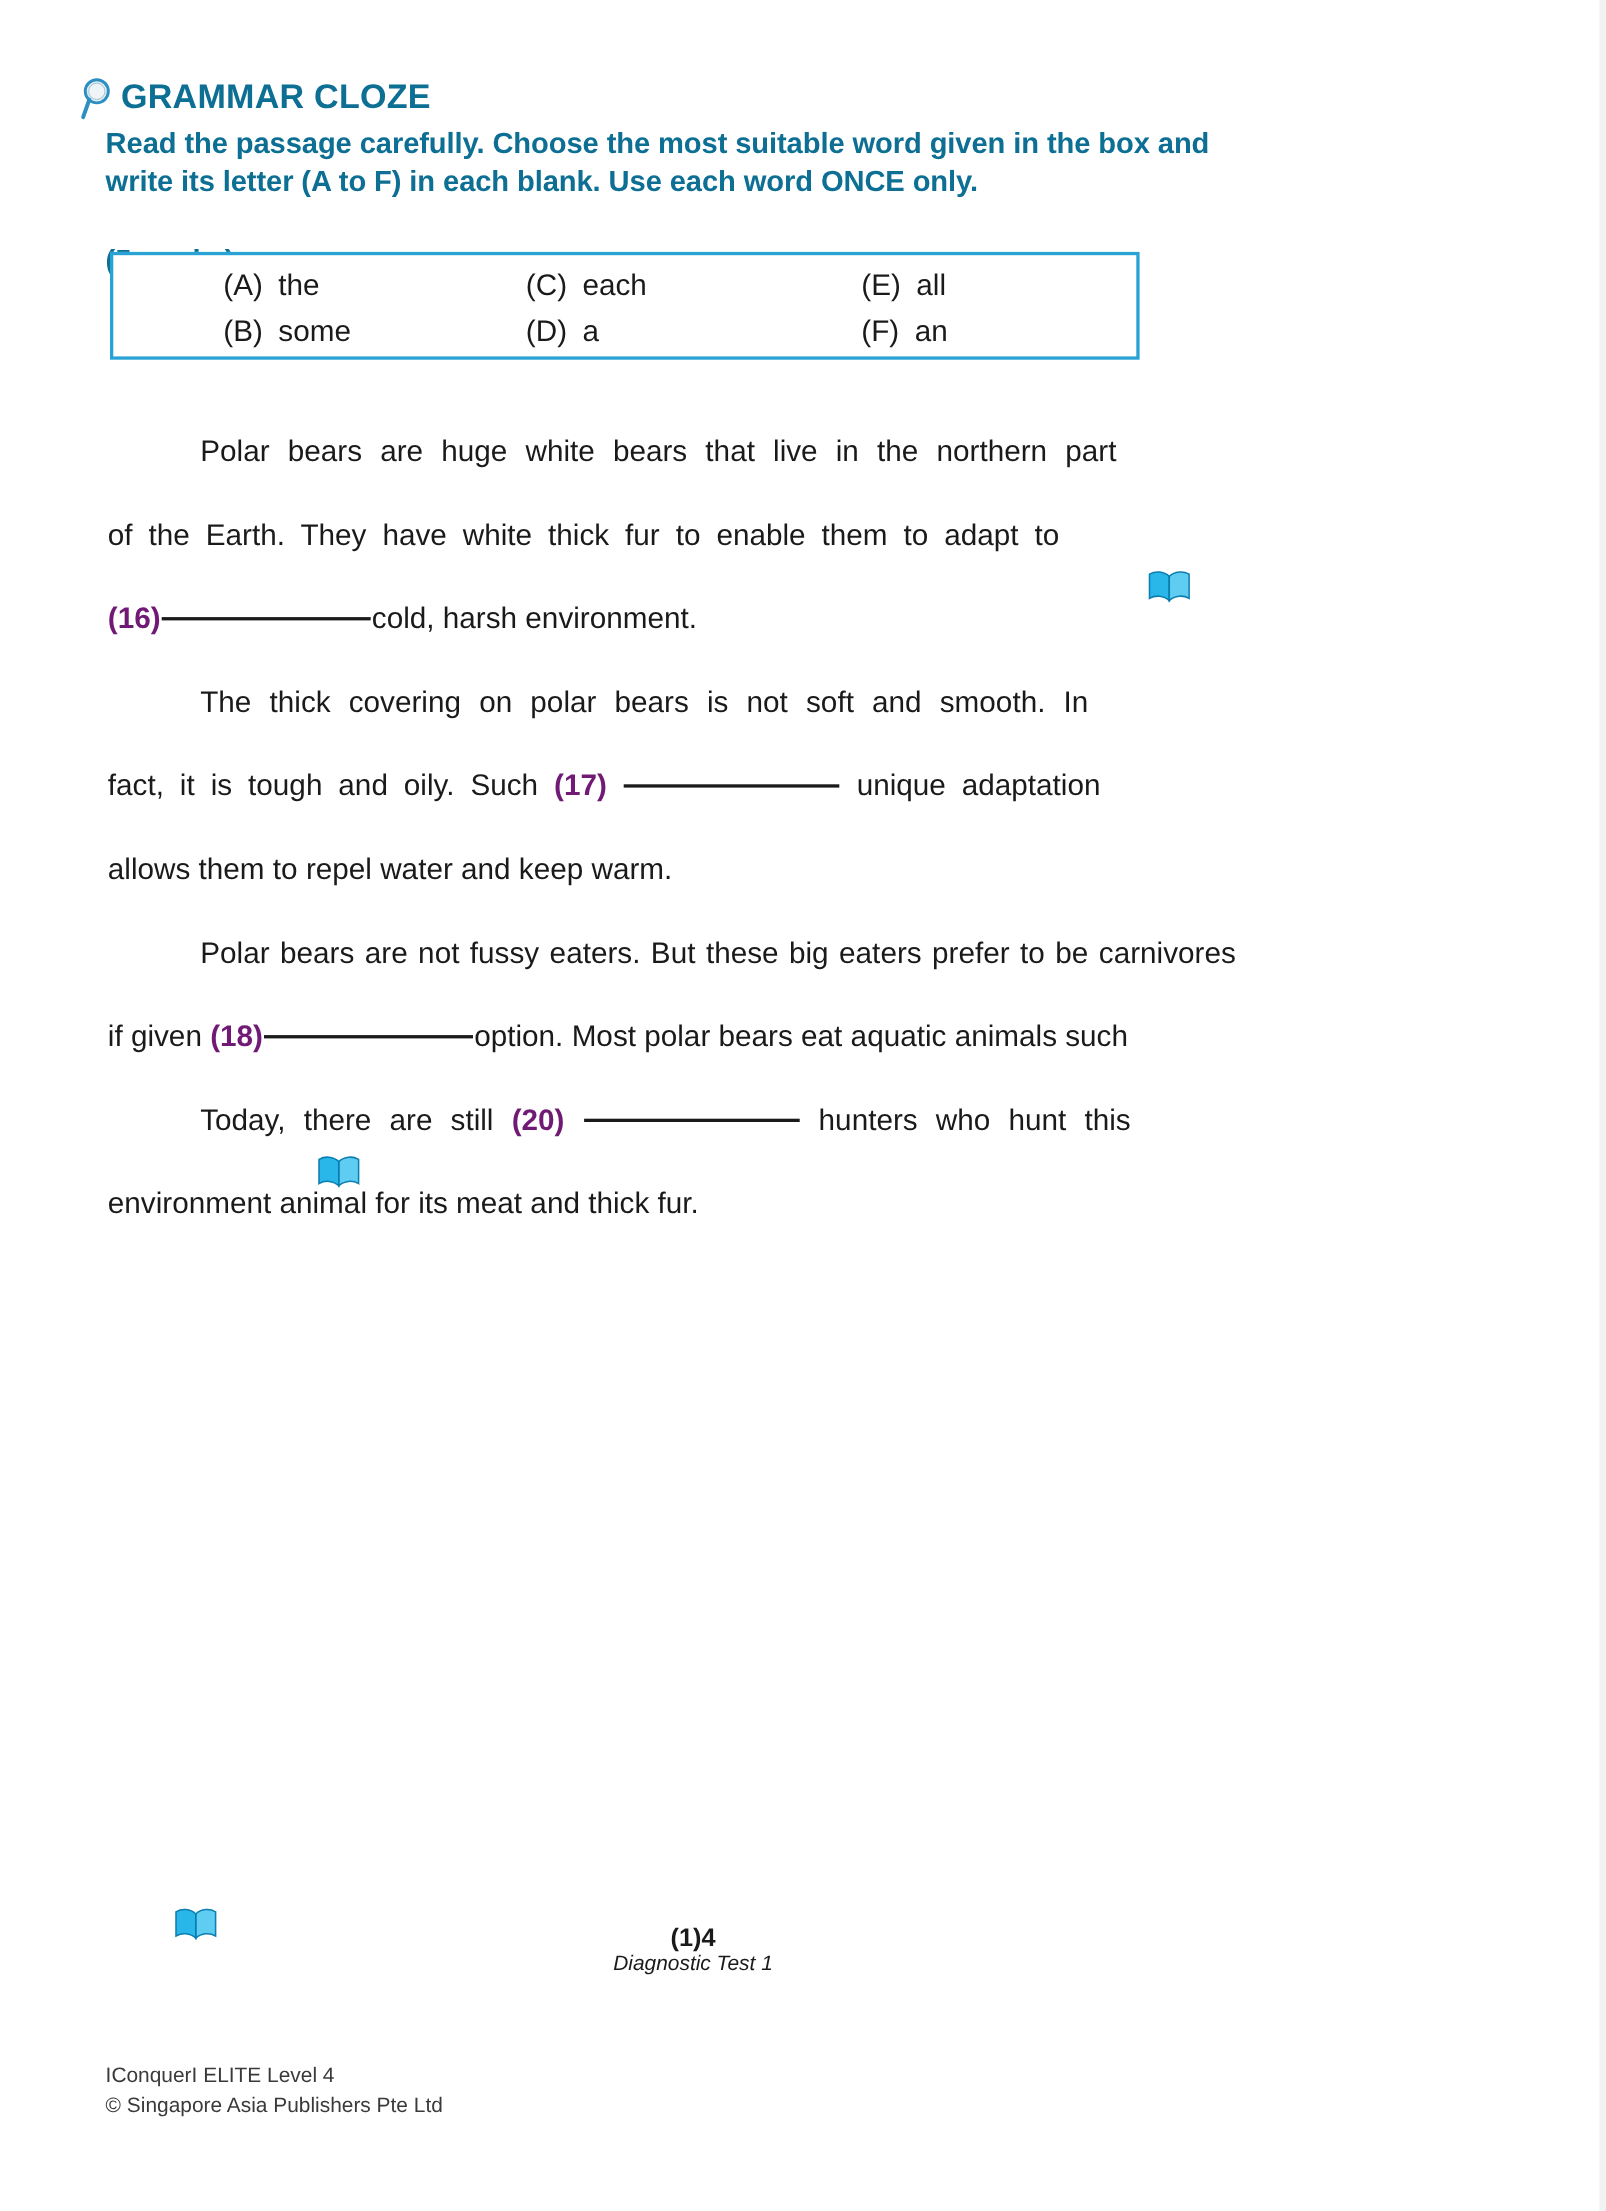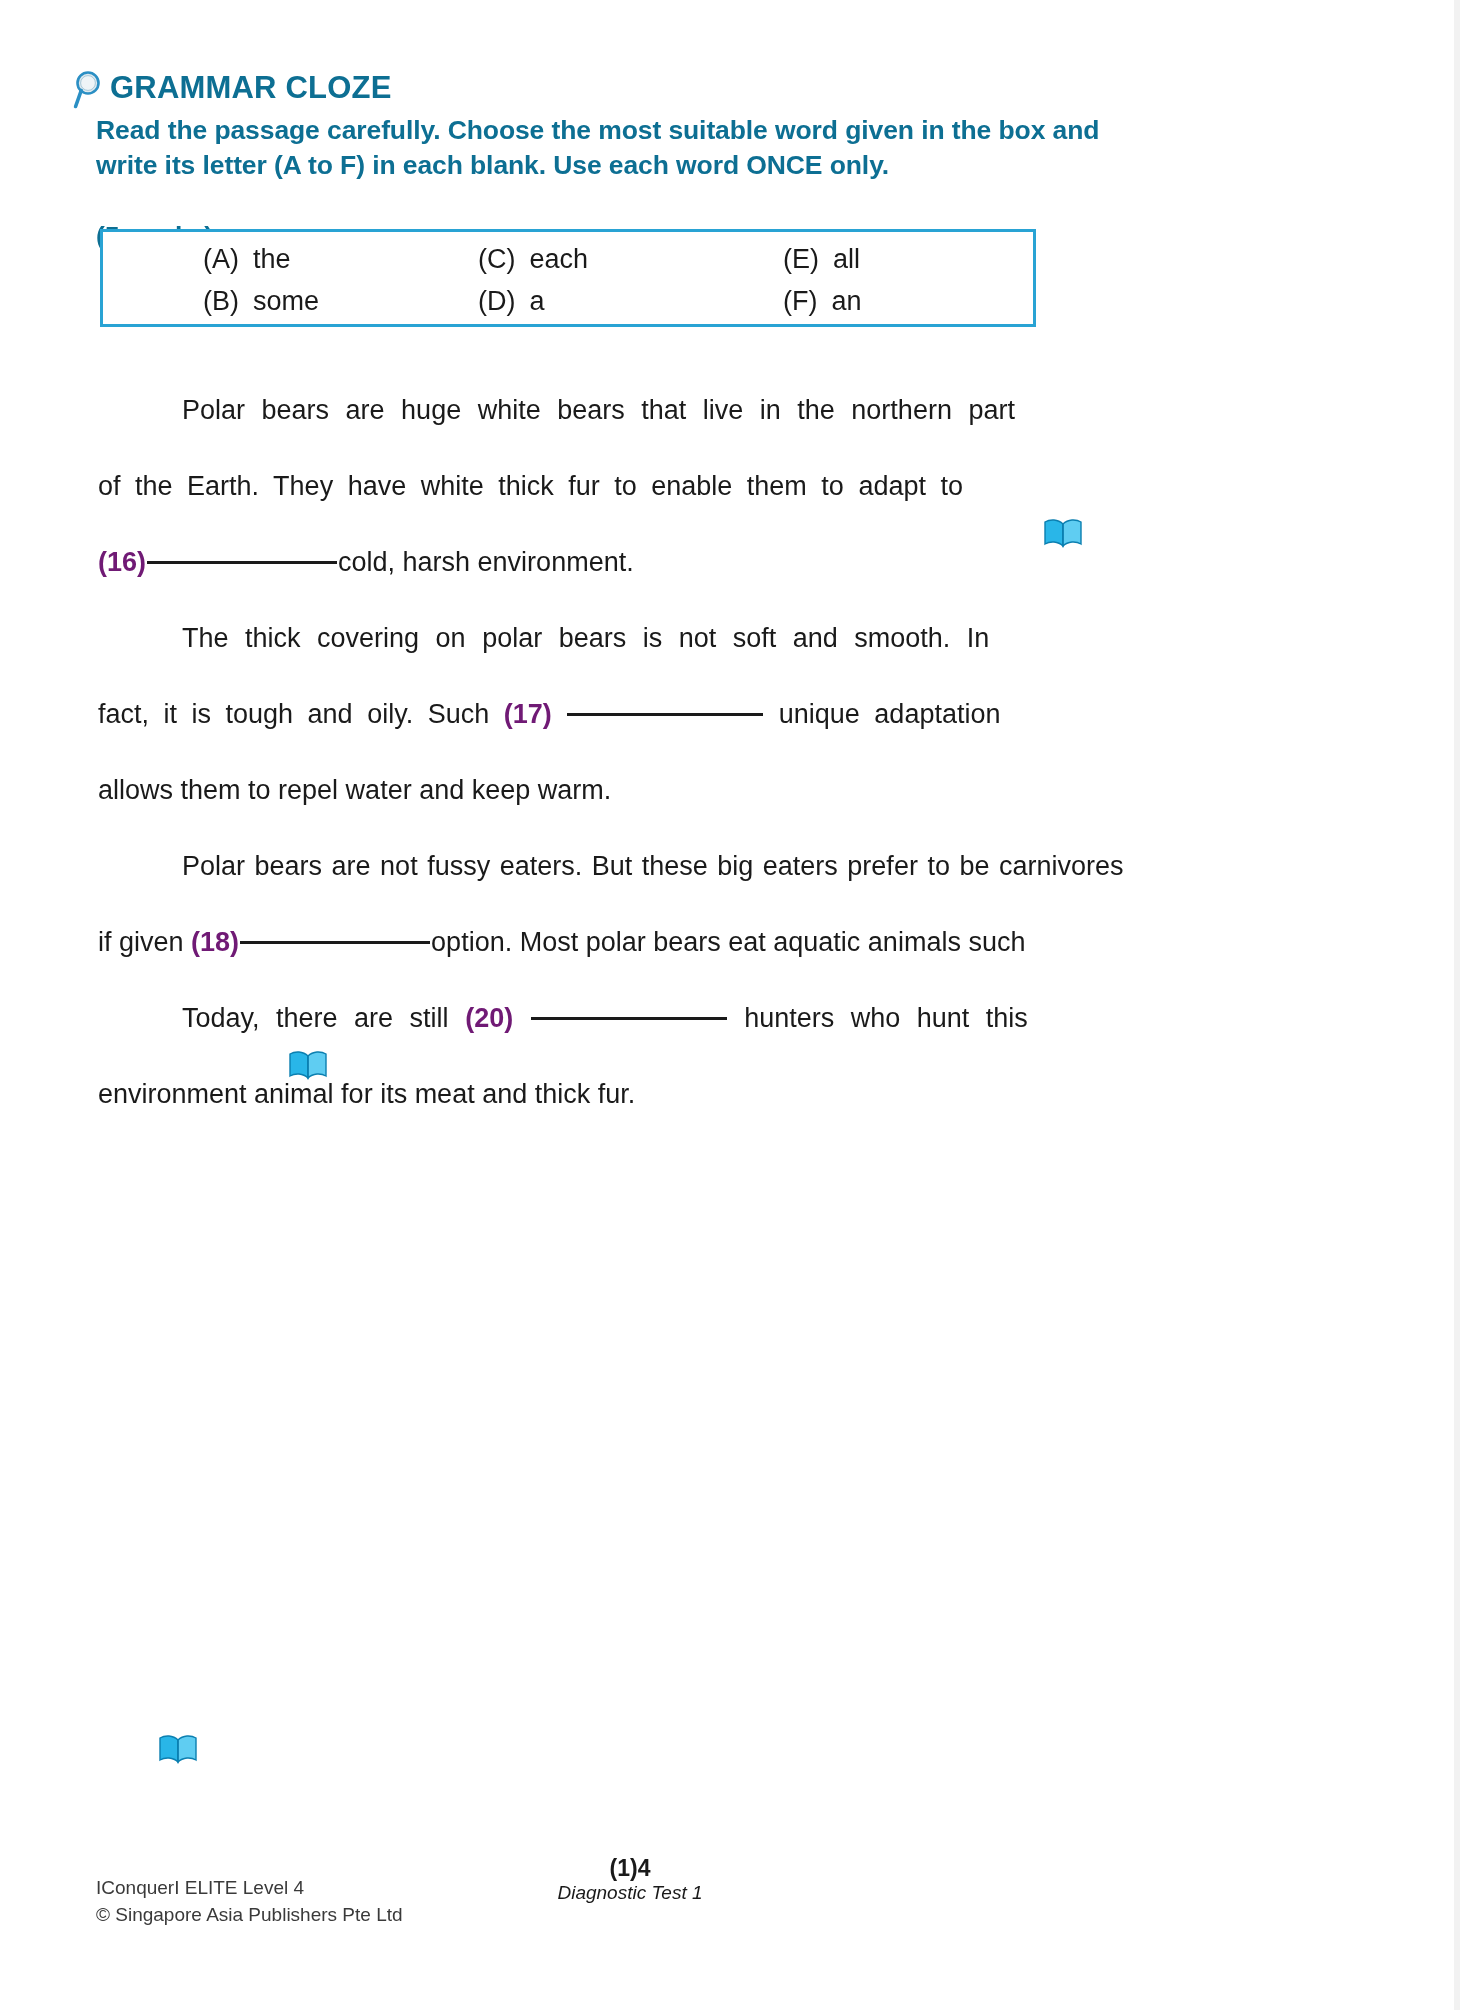--- a/index.html
+++ b/index.html
@@ -151,21 +151,21 @@
     position: absolute;
     left: 96px;
     top: 1874px;
     font-size: 19px;
     line-height: 27px;
     color: #3a3a3a;
   }
   .footer-center {
     position: absolute;
     left: 0;
-    top: 1855px;
+    top: 1748px;
     width: 1260px;
     text-align: center;
     color: #1a1a1a;
   }
   .footer-page {
     font-size: 23px;
     font-weight: bold;
     line-height: 26px;
   }
   .footer-test {

